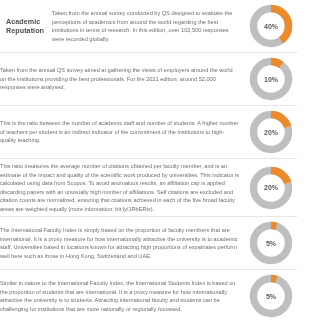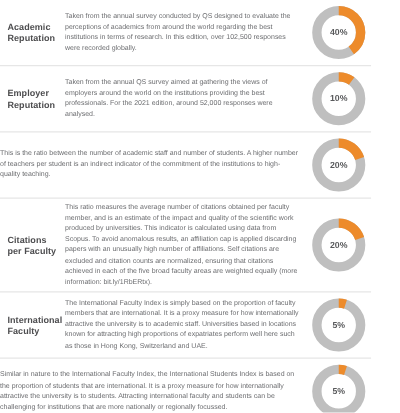--- a/index.html
+++ b/index.html
@@ -111,21 +111,20 @@
         <div class="donut">
           <svg viewBox="0 0 46 46">
             <circle class="donut-track" cx="23" cy="23" r="17.5"></circle>
             <circle class="donut-value" cx="23" cy="23" r="17.5" stroke-dasharray="43.98 65.97"></circle>
           </svg>
           <div class="donut-label">40%</div>
         </div>
       </div>
     </div>
     <div class="criteria-row">
-      <div class="row-label">Employer Reputation</div>
       <div class="row-desc">Taken from the annual QS survey aimed at gathering the views of employers around the world on the institutions providing the best professionals. For the 2021 edition, around 52,000 responses were analysed.</div>
       <div class="row-chart">
         <div class="donut">
           <svg viewBox="0 0 46 46">
             <circle class="donut-track" cx="23" cy="23" r="17.5"></circle>
             <circle class="donut-value" cx="23" cy="23" r="17.5" stroke-dasharray="11.00 98.96"></circle>
           </svg>
           <div class="donut-label">10%</div>
         </div>
       </div>
@@ -136,34 +135,32 @@
         <div class="donut">
           <svg viewBox="0 0 46 46">
             <circle class="donut-track" cx="23" cy="23" r="17.5"></circle>
             <circle class="donut-value" cx="23" cy="23" r="17.5" stroke-dasharray="21.99 87.96"></circle>
           </svg>
           <div class="donut-label">20%</div>
         </div>
       </div>
     </div>
     <div class="criteria-row">
-      <div class="row-label">Citations per Faculty</div>
       <div class="row-desc">This ratio measures the average number of citations obtained per faculty member, and is an estimate of the impact and quality of the scientific work produced by universities. This indicator is calculated using data from Scopus. To avoid anomalous results, an affiliation cap is applied discarding papers with an unusually high number of affiliations. Self citations are excluded and citation counts are normalized, ensuring that citations achieved in each of the five broad faculty areas are weighted equally (more information: bit.ly/1RbERtx).</div>
       <div class="row-chart">
         <div class="donut">
           <svg viewBox="0 0 46 46">
             <circle class="donut-track" cx="23" cy="23" r="17.5"></circle>
             <circle class="donut-value" cx="23" cy="23" r="17.5" stroke-dasharray="21.99 87.96"></circle>
           </svg>
           <div class="donut-label">20%</div>
         </div>
       </div>
     </div>
     <div class="criteria-row">
-      <div class="row-label">International Faculty</div>
       <div class="row-desc">The International Faculty Index is simply based on the proportion of faculty members that are international. It is a proxy measure for how internationally attractive the university is to academic staff. Universities based in locations known for attracting high proportions of expatriates perform well here such as those in Hong Kong, Switzerland and UAE.</div>
       <div class="row-chart">
         <div class="donut">
           <svg viewBox="0 0 46 46">
             <circle class="donut-track" cx="23" cy="23" r="17.5"></circle>
             <circle class="donut-value" cx="23" cy="23" r="17.5" stroke-dasharray="5.50 104.46"></circle>
           </svg>
           <div class="donut-label">5%</div>
         </div>
       </div>

